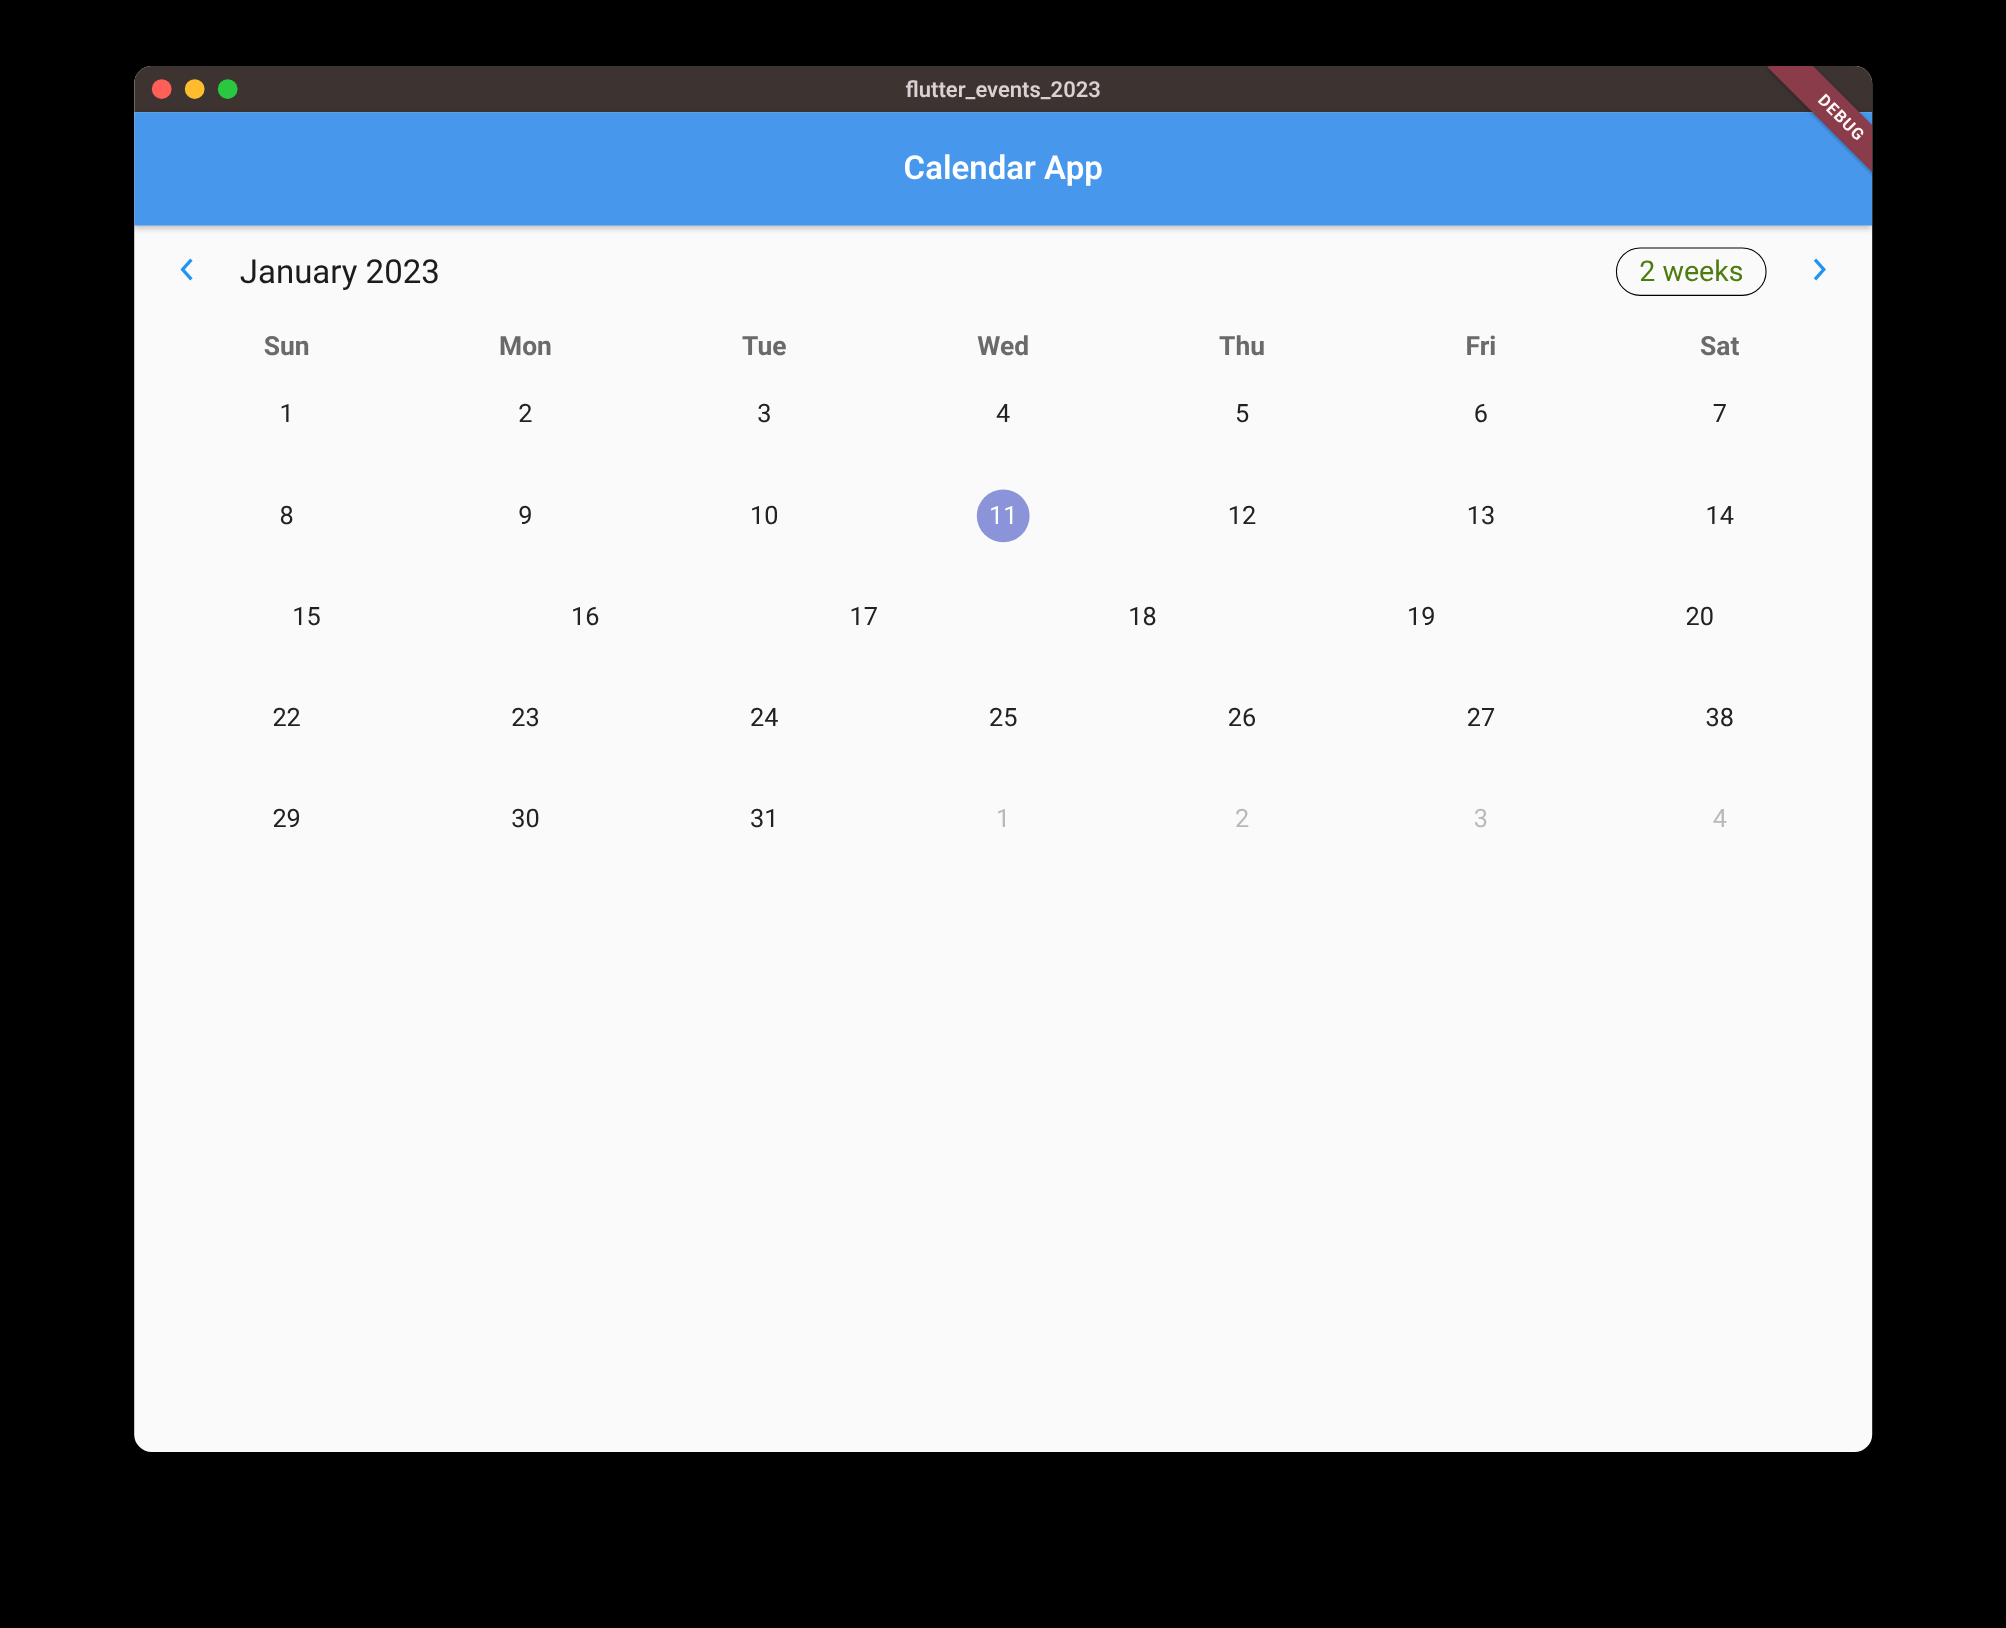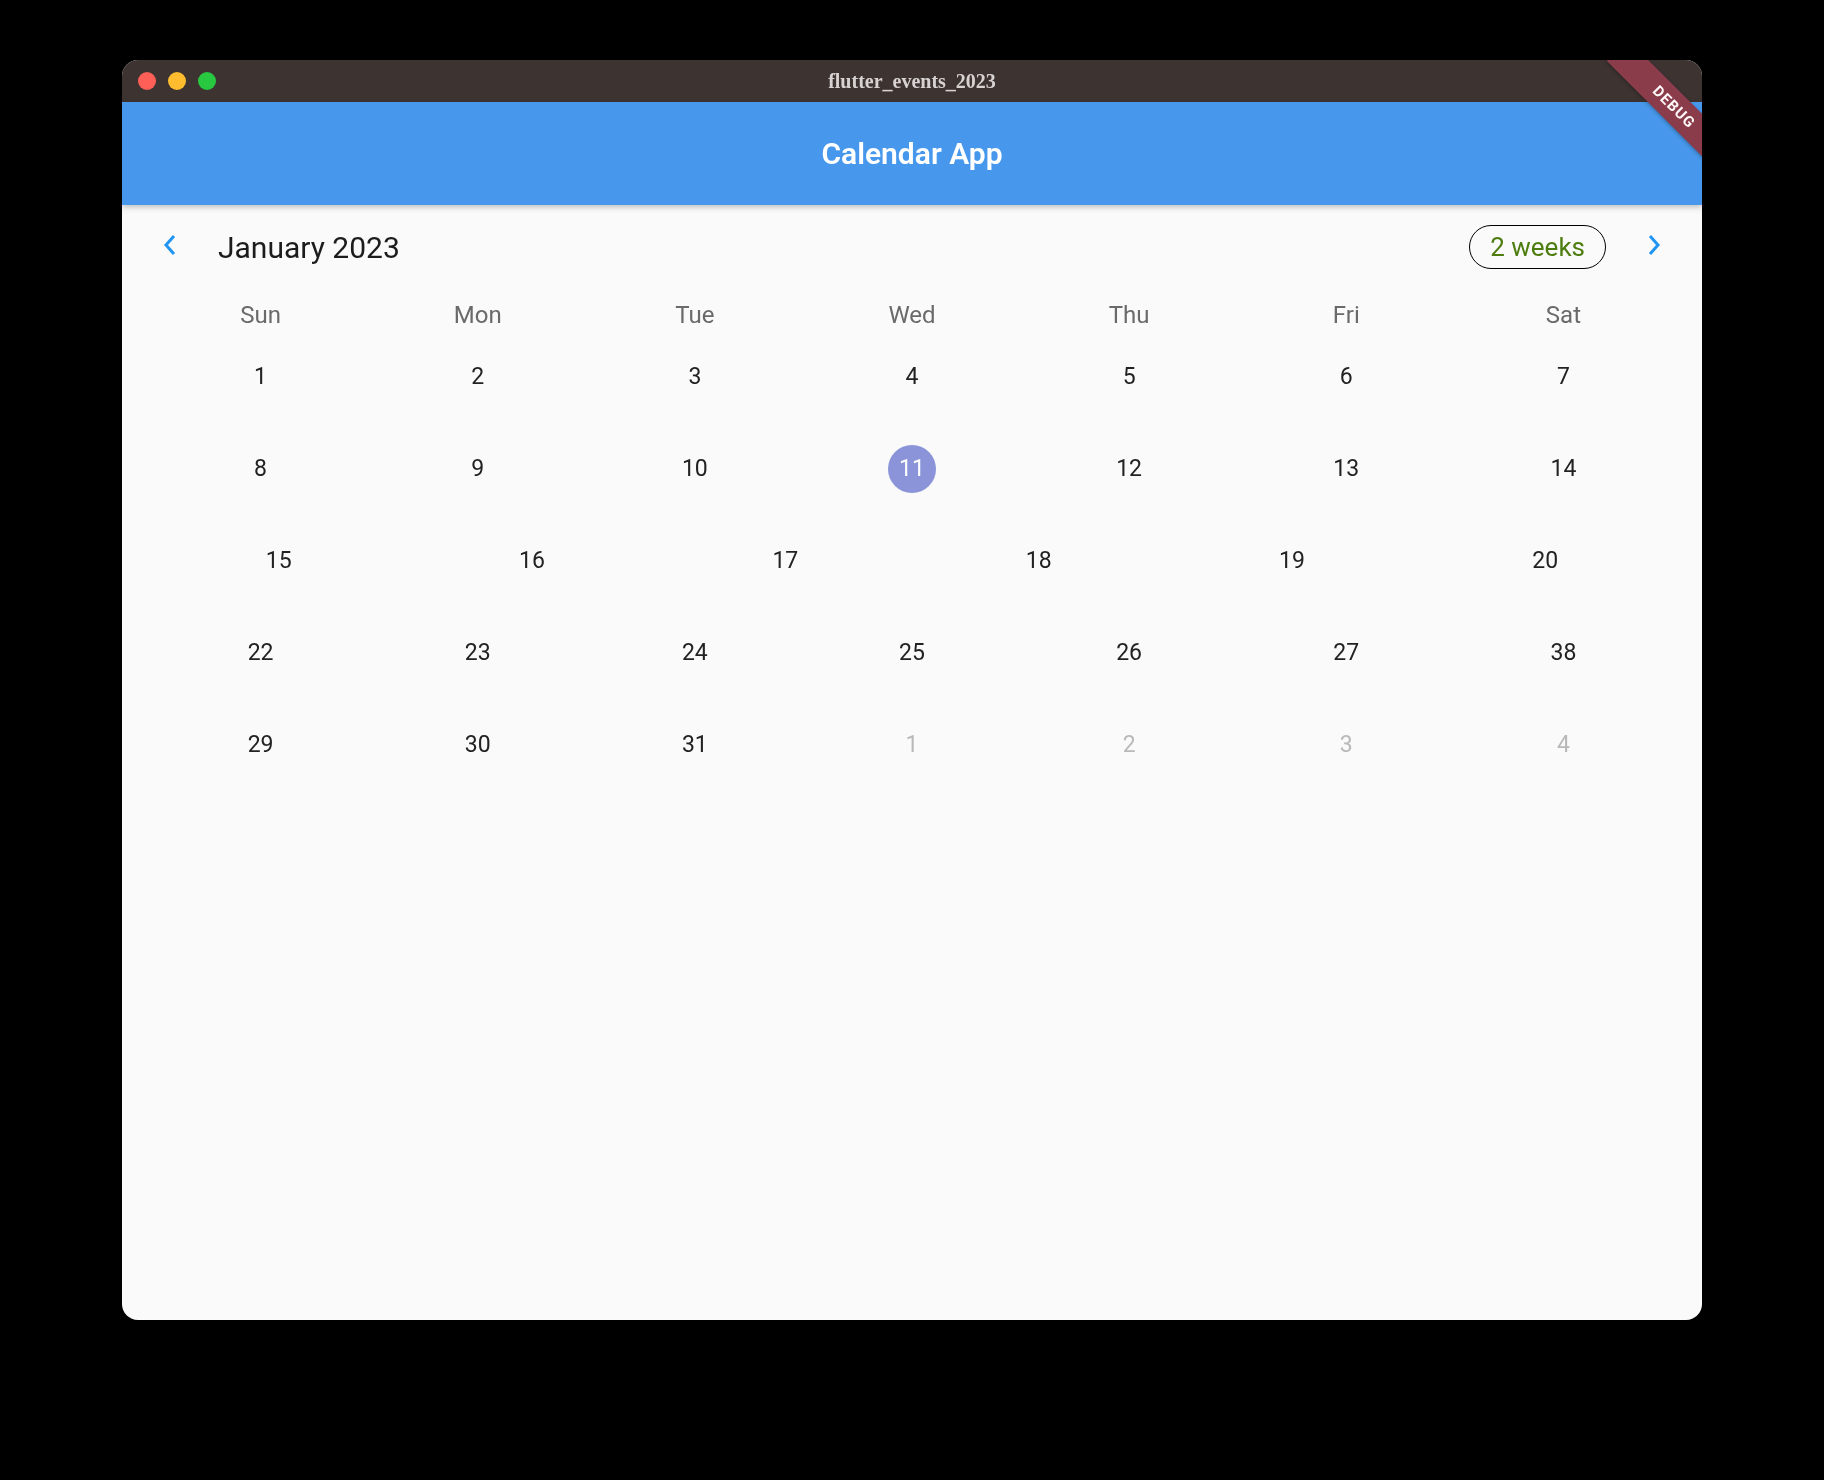--- a/index.html
+++ b/index.html
@@ -22,21 +22,20 @@
       box-shadow: 0 30px 80px rgba(0,0,0,0.6);
       position: relative;
     }
     .titlebar {
       height: 42px;
       background: #3d3432;
       display: flex;
       align-items: center;
       position: relative;
       padding: 0 16px;
-      font-family: Liberation Serif, serif;
     }
     .traffic-lights { display: flex; gap: 12px; }
     .light { width: 18px; height: 18px; border-radius: 50%; }
     .light.red { background: #ff5f57; }
     .light.yellow { background: #febc2e; }
     .light.green { background: #28c840; }
     .titlebar-title {
       position: absolute;
       left: 0; right: 0;
       text-align: center;
@@ -112,21 +111,21 @@
       display: flex;
       width: 100%;
     }
     .dow-cell, .day-cell {
       flex: 1;
       text-align: center;
     }
     .dow-cell {
       color: #6a6a6a;
       font-size: 24px;
-      font-weight: 400;
+      font-weight: 700;
       padding: 12px 0;
     }
     .week-row { height: 92px; }
     .day-cell {
       display: flex;
       align-items: flex-start;
       justify-content: center;
       padding-top: 12px;
       cursor: pointer;
     }

